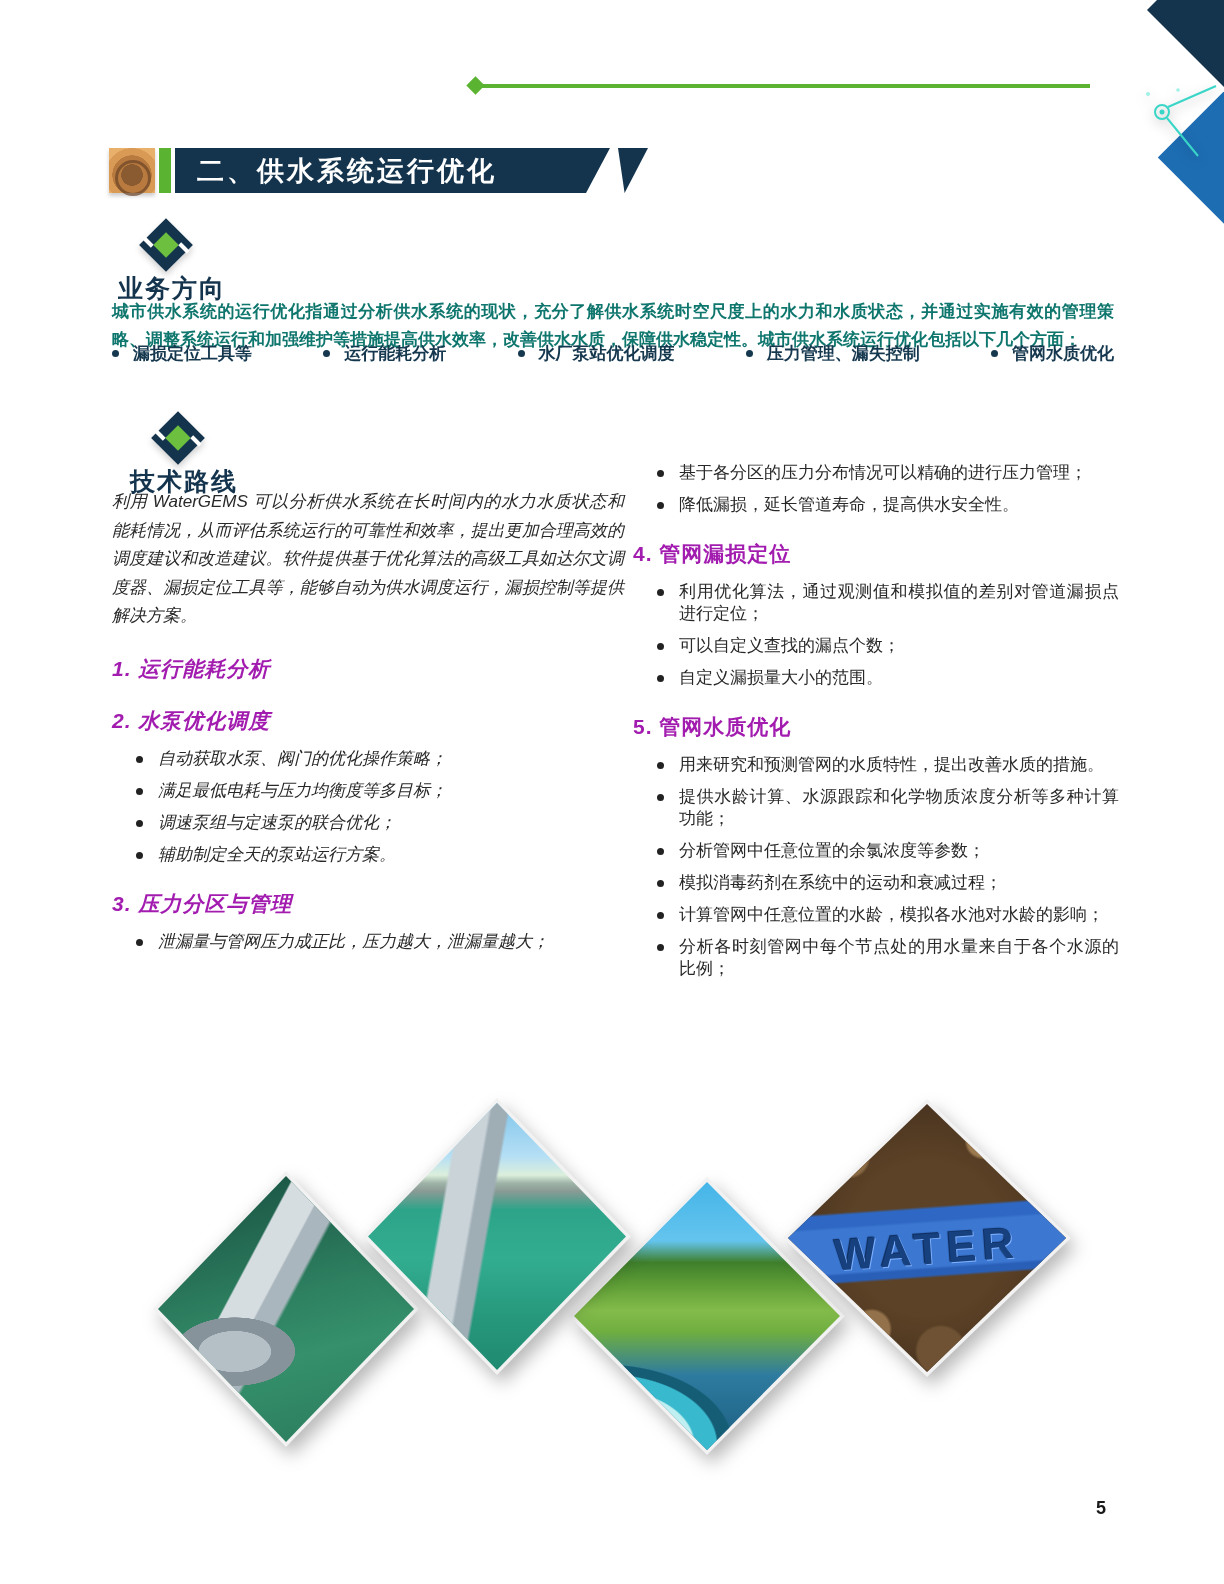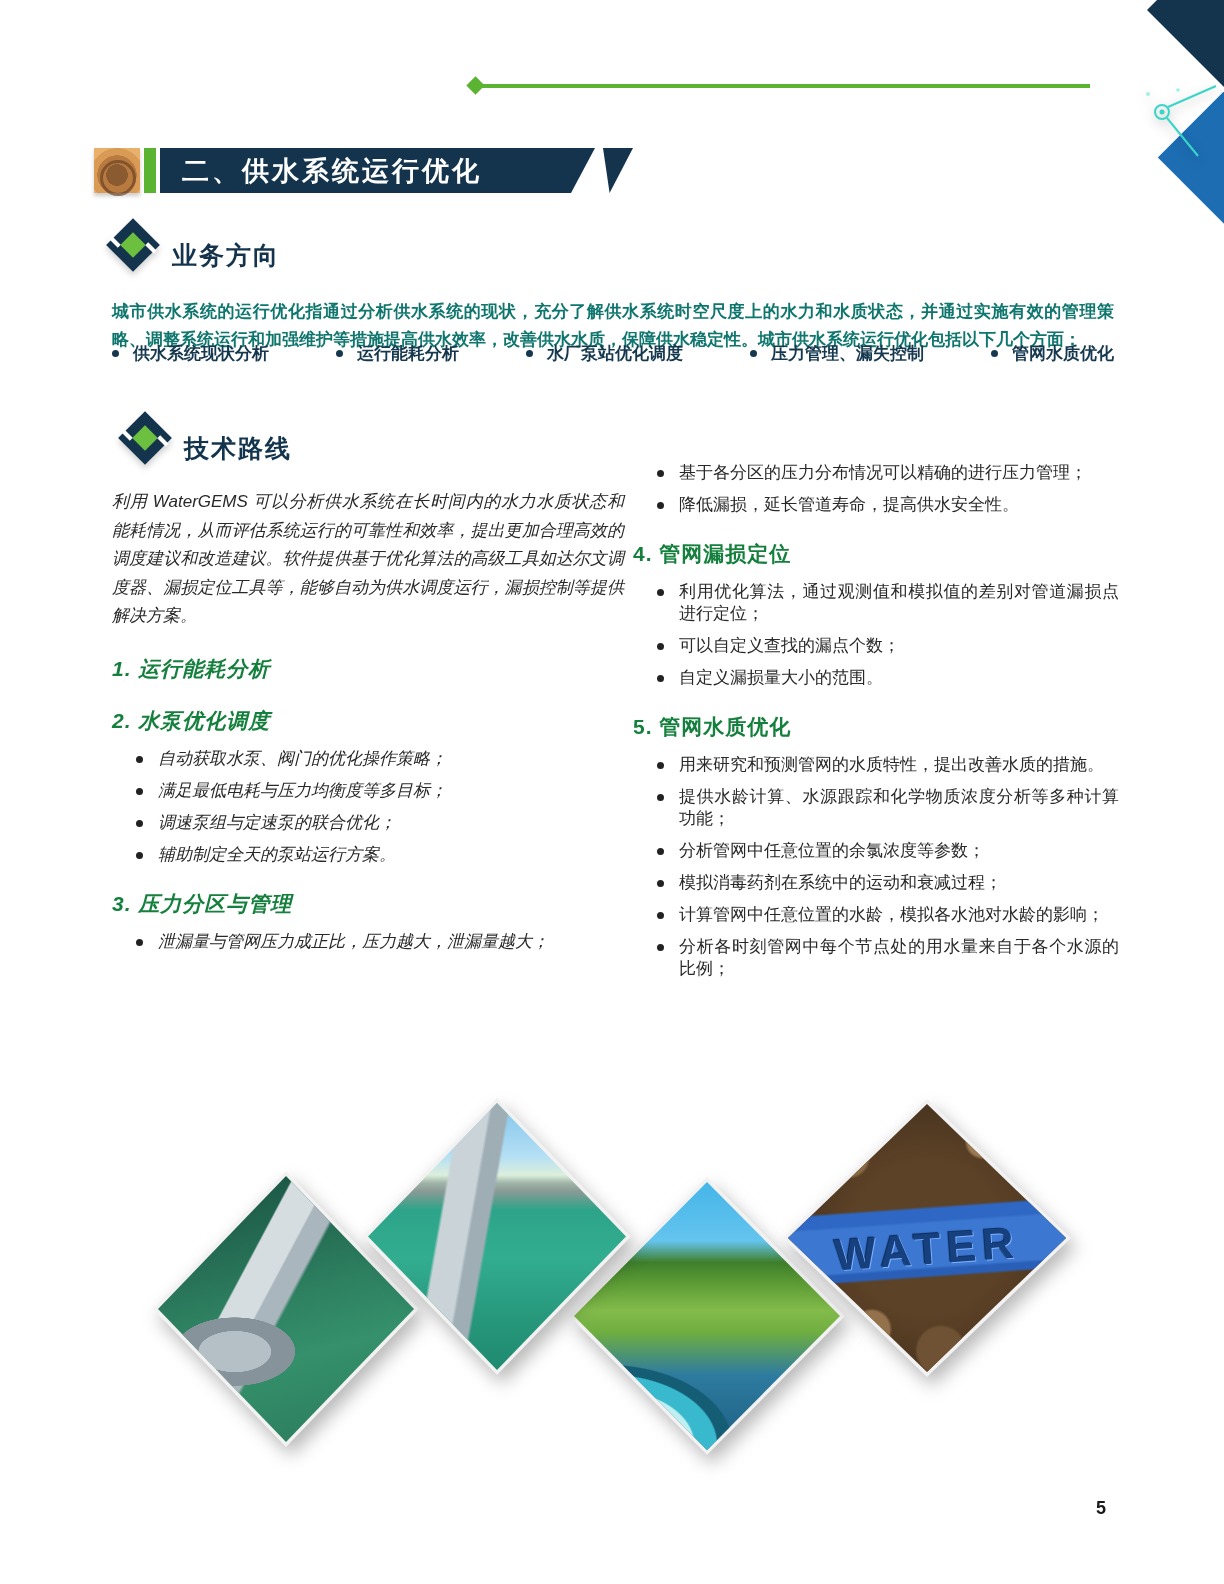--- a/index.html
+++ b/index.html
@@ -17,62 +17,62 @@
   .corner-photo .ph{
     position:absolute;inset:0;clip-path:polygon(50% 0,100% 50%,50% 100%,0 50%);
     background:
       radial-gradient(circle at 72% 38%, rgba(255,255,255,.9) 0 14%, transparent 16%),
       radial-gradient(circle at 30% 68%, #caa58f 0 18%, transparent 30%),
       linear-gradient(135deg,#2f3d26 0%,#55654a 28%,#b7ab97 46%,#c9a audi48 0),
       linear-gradient(135deg,#2f3d26 0%,#55654a 30%,#c3b4a2 50%,#d9c2ae 62%,#f2efe9 82%,#ffffff 100%);
   }
   .corner-photo svg{position:absolute;inset:0;z-index:2;}
   
-  .banner{position:absolute;left:94px;top:146px;height:47px;width:480px;}
+  .banner{position:absolute;left:109px;top:146px;height:47px;width:480px;}
   .banner .thumb{
     position:absolute;left:0;top:2px;width:46px;height:45px;
     background:
       radial-gradient(circle at 50% 60%, #8a5a30 0 30%, #b87a3e 31% 55%, #d99a55 56% 75%, #e8b06a 76% 100%);
     box-shadow:0 3px 4px rgba(0,0,0,.2);
   }
   .banner .thumb-ring{position:absolute;left:6px;top:12px;width:30px;height:30px;border-radius:50%;border:3px solid #6b4526;opacity:.7;}
   .banner .greenbar{position:absolute;left:50px;top:2px;width:12px;height:45px;background:#5ab331;}
   .banner .navy{
     position:absolute;left:66px;top:2px;width:470px;height:45px;background:#14344d;
     clip-path:polygon(0 0,435px 0,411px 100%,0 100%);
     display:flex;align-items:center;
   }
   .banner .navy span{color:#ffffff;font-size:27px;font-weight:bold;letter-spacing:3px;padding-left:22px;white-space:nowrap;}
   .banner .navy-tri{
     position:absolute;left:509px;top:2px;width:30px;height:45px;background:#14344d;
     clip-path:polygon(0 0,100% 0,22% 100%);
   }
   
-  .sec-head{position:absolute;display:flex;align-items:flex-end;}
+  .sec-head{position:absolute;display:flex;align-items:center;flex-direction:column;}
   .sec-icon{position:relative;width:54px;height:54px;flex:0 0 54px;filter:drop-shadow(0 4px 3px rgba(0,0,0,.18));}
   .sec-icon .outer{position:absolute;inset:8px;background:#14344d;transform:rotate(45deg);}
   .sec-icon .inner{position:absolute;inset:18px;background:#6cbf3f;transform:rotate(45deg);}
   .sec-icon .slit-l,.sec-icon .slit-r{position:absolute;width:12px;height:4px;background:#ffffff;transform:rotate(45deg);}
   .sec-icon .slit-l{left:3px;top:22px;}
   .sec-icon .slit-r{right:3px;bottom:22px;}
   .sec-head h2{margin:0 0 0 12px;font-size:25px;color:#14344d;letter-spacing:2px;font-weight:bold;}
   
   .para{
     position:absolute;left:112px;top:281px;width:1002px;
     font-size:17px;line-height:28px;color:#0f766e;text-align:justify;font-weight:bold;
   }
   .biz-bullets{position:absolute;left:112px;top:342px;width:1002px;display:flex;}
   .biz-bullets .item{display:flex;align-items:center;font-size:17px;color:#15384f;font-weight:bold;white-space:nowrap;}
   .biz-bullets .item + .item{margin-left:auto;}
   .biz-bullets .dot{width:7px;height:7px;border-radius:50%;background:#15384f;margin-right:14px;}
   .col{position:absolute;font-size:17px;color:#282828;}
   .col-left{left:112px;top:488px;width:512px;font-style:italic;}
   .col-right{left:633px;top:462px;width:486px;}
   .col .intro{margin:0 0 24px 0;line-height:28.5px;text-align:justify;}
-  .col h3{margin:24px 0 13px 0;font-size:21px;color:#15803d;letter-spacing:1px;font-weight:bold;}
+  .col h3{margin:24px 0 13px 0;font-size:21px;color:#a21caf;letter-spacing:1px;font-weight:bold;}
   .col h3.first{margin-top:0;}
   .col ul{list-style:none;margin:0;padding:0 0 0 24px;}
   .col li{position:relative;line-height:22px;margin-bottom:10px;padding-left:22px;text-align:justify;}
   .col li::before{content:"";position:absolute;left:0;top:8px;width:7px;height:7px;border-radius:50%;background:#222222;}
   
   .pd{position:absolute;filter:drop-shadow(5px 9px 9px rgba(0,0,0,.28));}
   .pd .frame{position:absolute;inset:0;clip-path:polygon(50% 0,100% 50%,50% 100%,0 50%);background:#f2f2f2;}
   .pd .img{position:absolute;inset:5px;clip-path:polygon(50% 0,100% 50%,50% 100%,0 50%);}
   .pd1{left:153px;top:1171px;width:266px;height:276px;z-index:2;}
   .pd1 .img{
@@ -154,21 +154,21 @@
       <div class="slit-l"></div>
         <div class="slit-r"></div>
     </div>
     <h2>业务方向</h2>
   </div>
 
   <p class="para">城市供水系统的运行优化指通过分析供水系统的现状，充分了解供水系统时空尺度上的水力和水质状态，并通过实施有效的管理策略、调整系统运行和加强维护等措施提高供水效率，改善供水水质，保障供水稳定性。城市供水系统运行优化包括以下几个方面：</p>
   <div class="biz-bullets">
     <div class="item">
         <span class="dot"></span>
-        <span>供水系统现状分析</span>
+        <span>漏损定位工具等</span>
       </div>
     <div class="item">
         <span class="dot"></span>
         <span>运行能耗分析</span>
       </div>
     <div class="item">
         <span class="dot"></span>
         <span>水厂泵站优化调度</span>
       </div>
     <div class="item">

